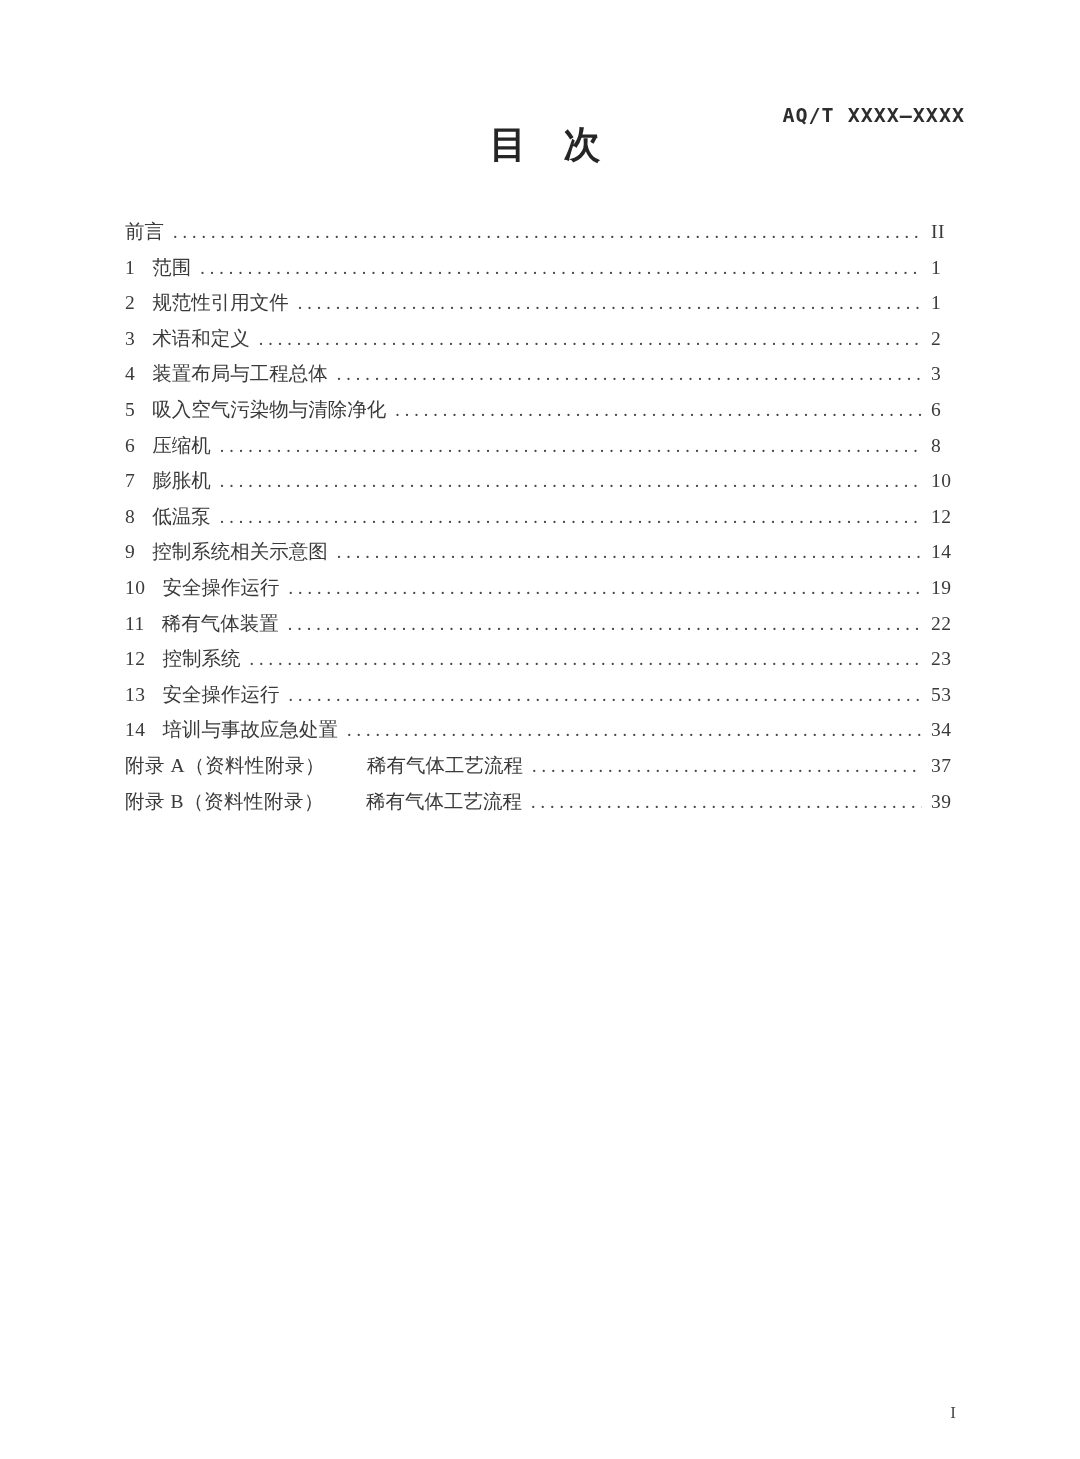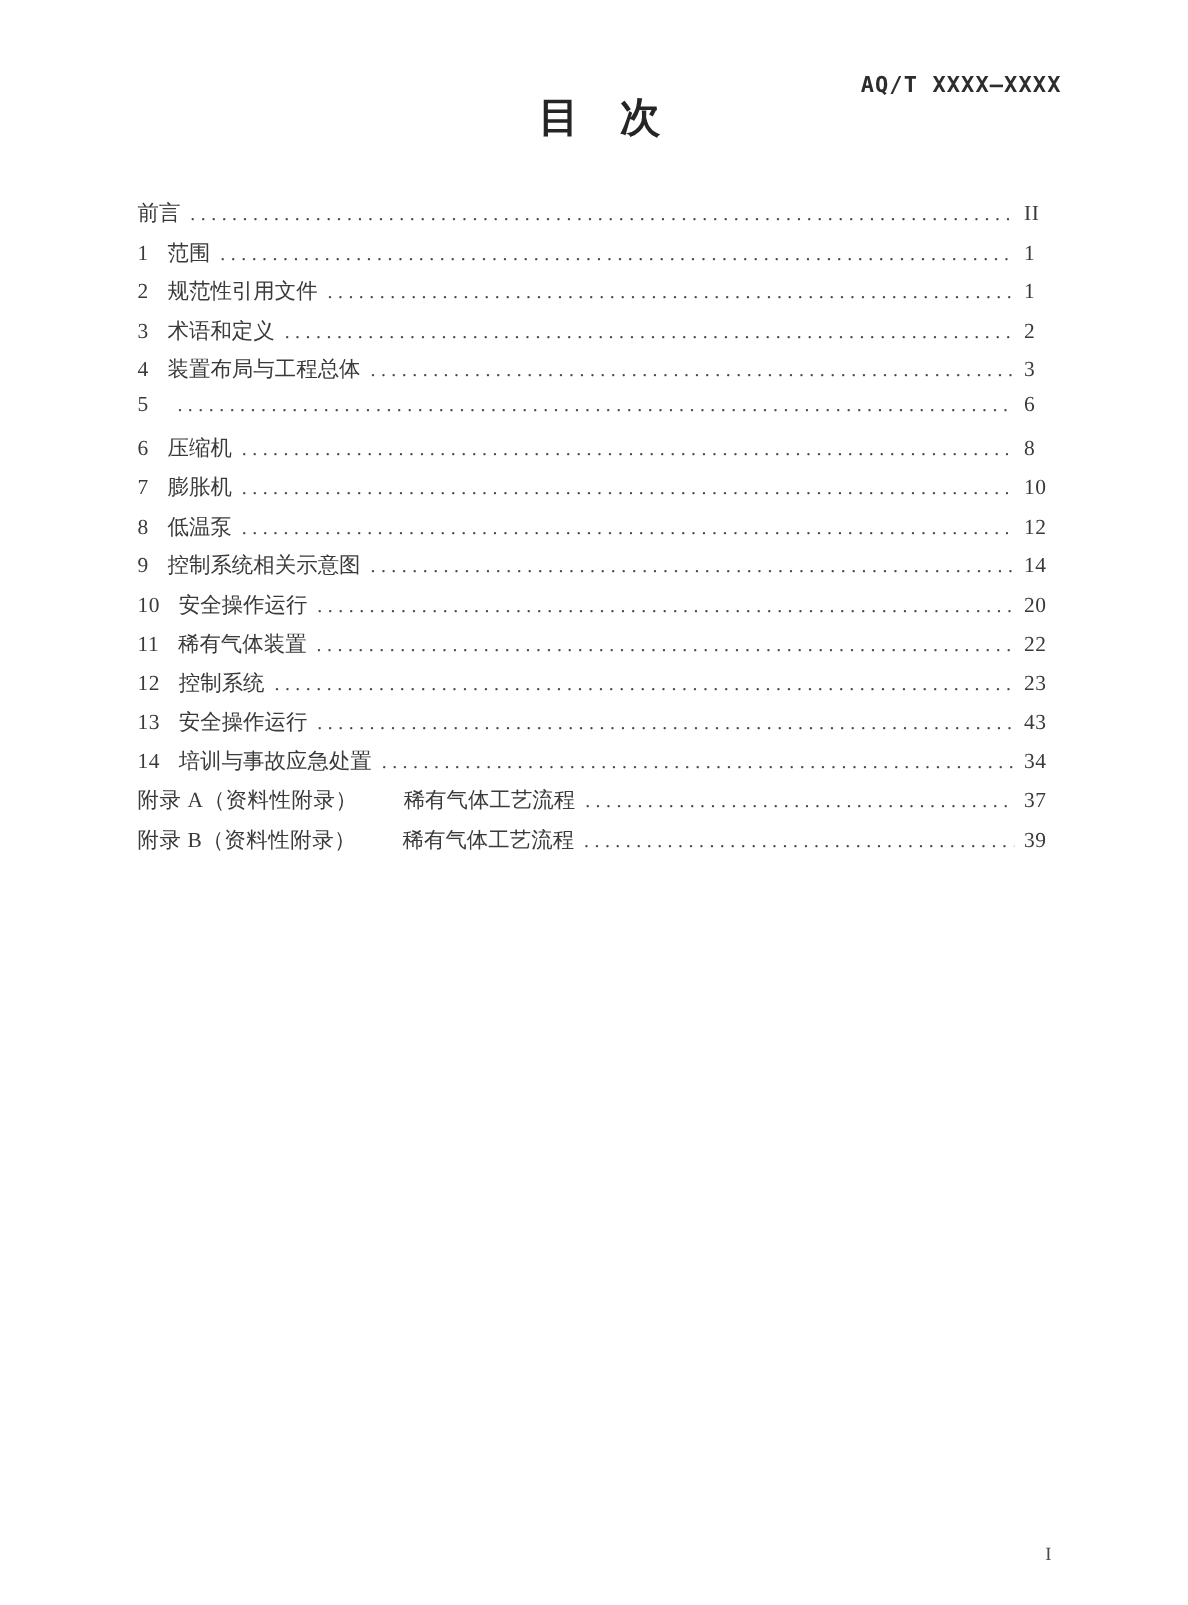--- a/index.html
+++ b/index.html
@@ -14,21 +14,21 @@
     position: relative;
     width: 1080px;
     height: 1459px;
     background: #ffffff;
     box-sizing: border-box;
     padding: 0 115px 0 125px;
     color: #3a3a3a;
     font-family: "Liberation Serif", "DejaVu Serif", serif;
   }
   .doc-header {
-    padding-top: 66px;
+    padding-top: 104px;
     text-align: right;
     font-family: "DejaVu Sans Mono", "Liberation Mono", monospace;
     font-weight: 600;
     font-size: 20px;
     letter-spacing: 1px;
     color: #2d2d2d;
     line-height: 22px;
   }
   .doc-title {
     text-align: center;
@@ -123,20 +123,21 @@
 
   <div class="toc-row" data-kind="chapter">
     <span class="toc-num">4</span>
     <span class="toc-title">装置布局与工程总体</span>
     <span class="leader">................................................................................................................................................................</span>
     <span class="toc-page">3</span>
   </div>
 
   <div class="toc-row" data-kind="chapter">
     <span class="toc-num">5</span>
+    <span class="toc-title">吸入空气污染物与清除净化</span>
     <span class="leader">................................................................................................................................................................</span>
     <span class="toc-page">6</span>
   </div>
 
   <div class="toc-row" data-kind="chapter">
     <span class="toc-num">6</span>
     <span class="toc-title">压缩机</span>
     <span class="leader">................................................................................................................................................................</span>
     <span class="toc-page">8</span>
   </div>
@@ -159,42 +160,42 @@
     <span class="toc-num">9</span>
     <span class="toc-title">控制系统相关示意图</span>
     <span class="leader">................................................................................................................................................................</span>
     <span class="toc-page">14</span>
   </div>
 
   <div class="toc-row" data-kind="chapter">
     <span class="toc-num">10</span>
     <span class="toc-title">安全操作运行</span>
     <span class="leader">................................................................................................................................................................</span>
-    <span class="toc-page">20</span>
+    <span class="toc-page">19</span>
   </div>
 
   <div class="toc-row" data-kind="chapter">
     <span class="toc-num">11</span>
     <span class="toc-title">稀有气体装置</span>
     <span class="leader">................................................................................................................................................................</span>
     <span class="toc-page">22</span>
   </div>
 
   <div class="toc-row" data-kind="chapter">
     <span class="toc-num">12</span>
     <span class="toc-title">控制系统</span>
     <span class="leader">................................................................................................................................................................</span>
     <span class="toc-page">23</span>
   </div>
 
   <div class="toc-row" data-kind="chapter">
     <span class="toc-num">13</span>
     <span class="toc-title">安全操作运行</span>
     <span class="leader">................................................................................................................................................................</span>
-    <span class="toc-page">43</span>
+    <span class="toc-page">53</span>
   </div>
 
   <div class="toc-row" data-kind="chapter">
     <span class="toc-num">14</span>
     <span class="toc-title">培训与事故应急处置</span>
     <span class="leader">................................................................................................................................................................</span>
     <span class="toc-page">34</span>
   </div>
 
   <div class="toc-row" data-kind="appendix">

